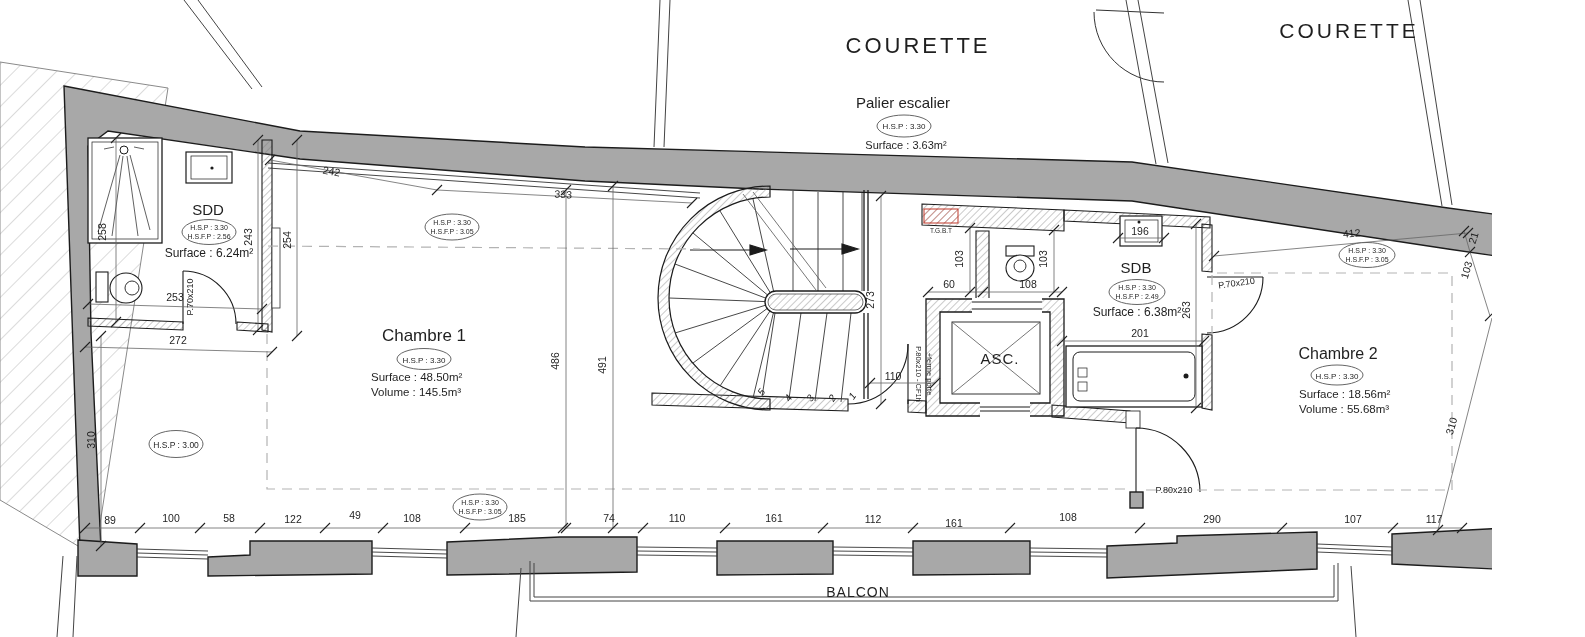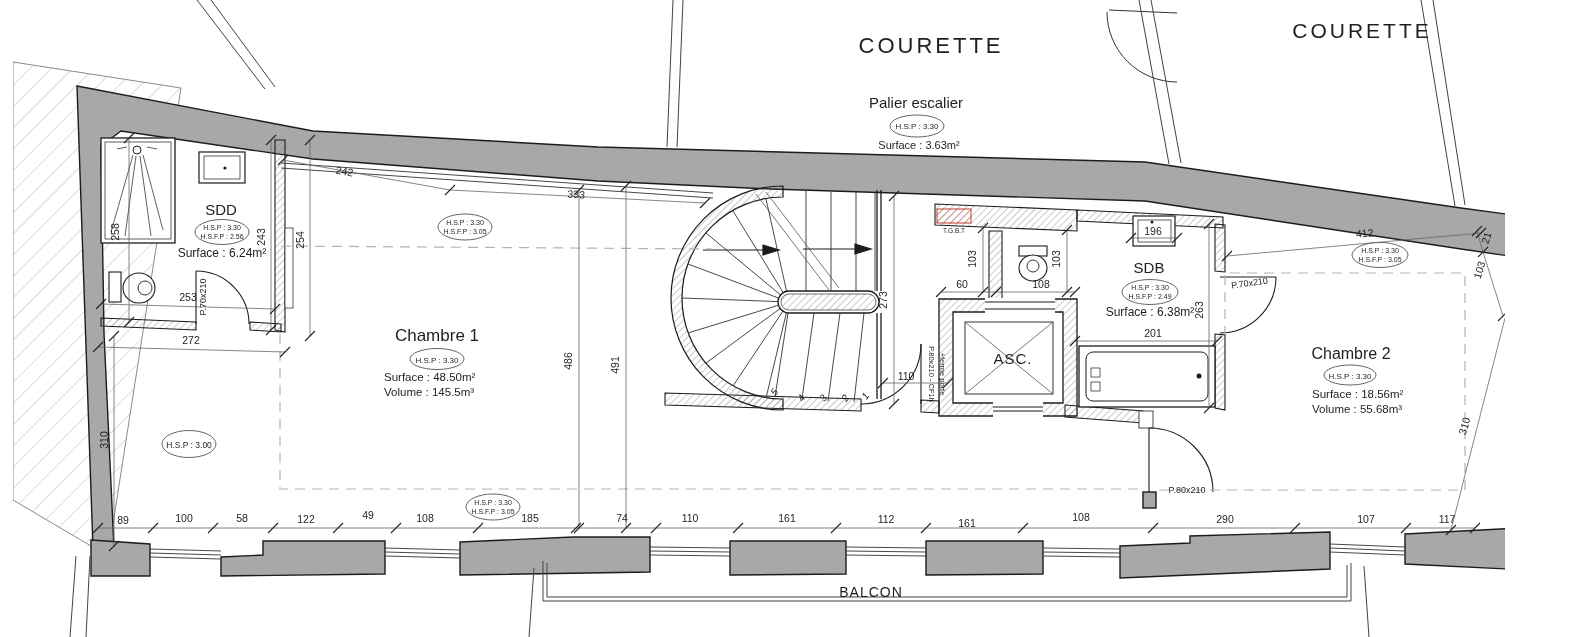--- a/index.html
+++ b/index.html
@@ -1,17 +1,17 @@
 <!DOCTYPE html>
 <html><head>
 <meta charset="utf-8">
 <style>
   html,body{margin:0;padding:0;background:#fff;}
   .plan-wrap{position:relative;width:1492px;height:637px;background:#ffffff;overflow:hidden;
-             font-family:"Liberation Sans",sans-serif;padding-left:13px;}
+             font-family:"Liberation Sans",sans-serif;}
   svg text{font-family:"Liberation Sans",sans-serif;fill:#1f1f1f;}
   .t-title{letter-spacing:3px;}
 </style>
 </head>
 <body>
 
 <div class="plan-wrap">
 <svg width="1585" height="637" viewBox="0 0 1585 637">
   <defs>
     <pattern id="bigHatch" width="15" height="15" patternUnits="userSpaceOnUse" patternTransform="rotate(45)">

